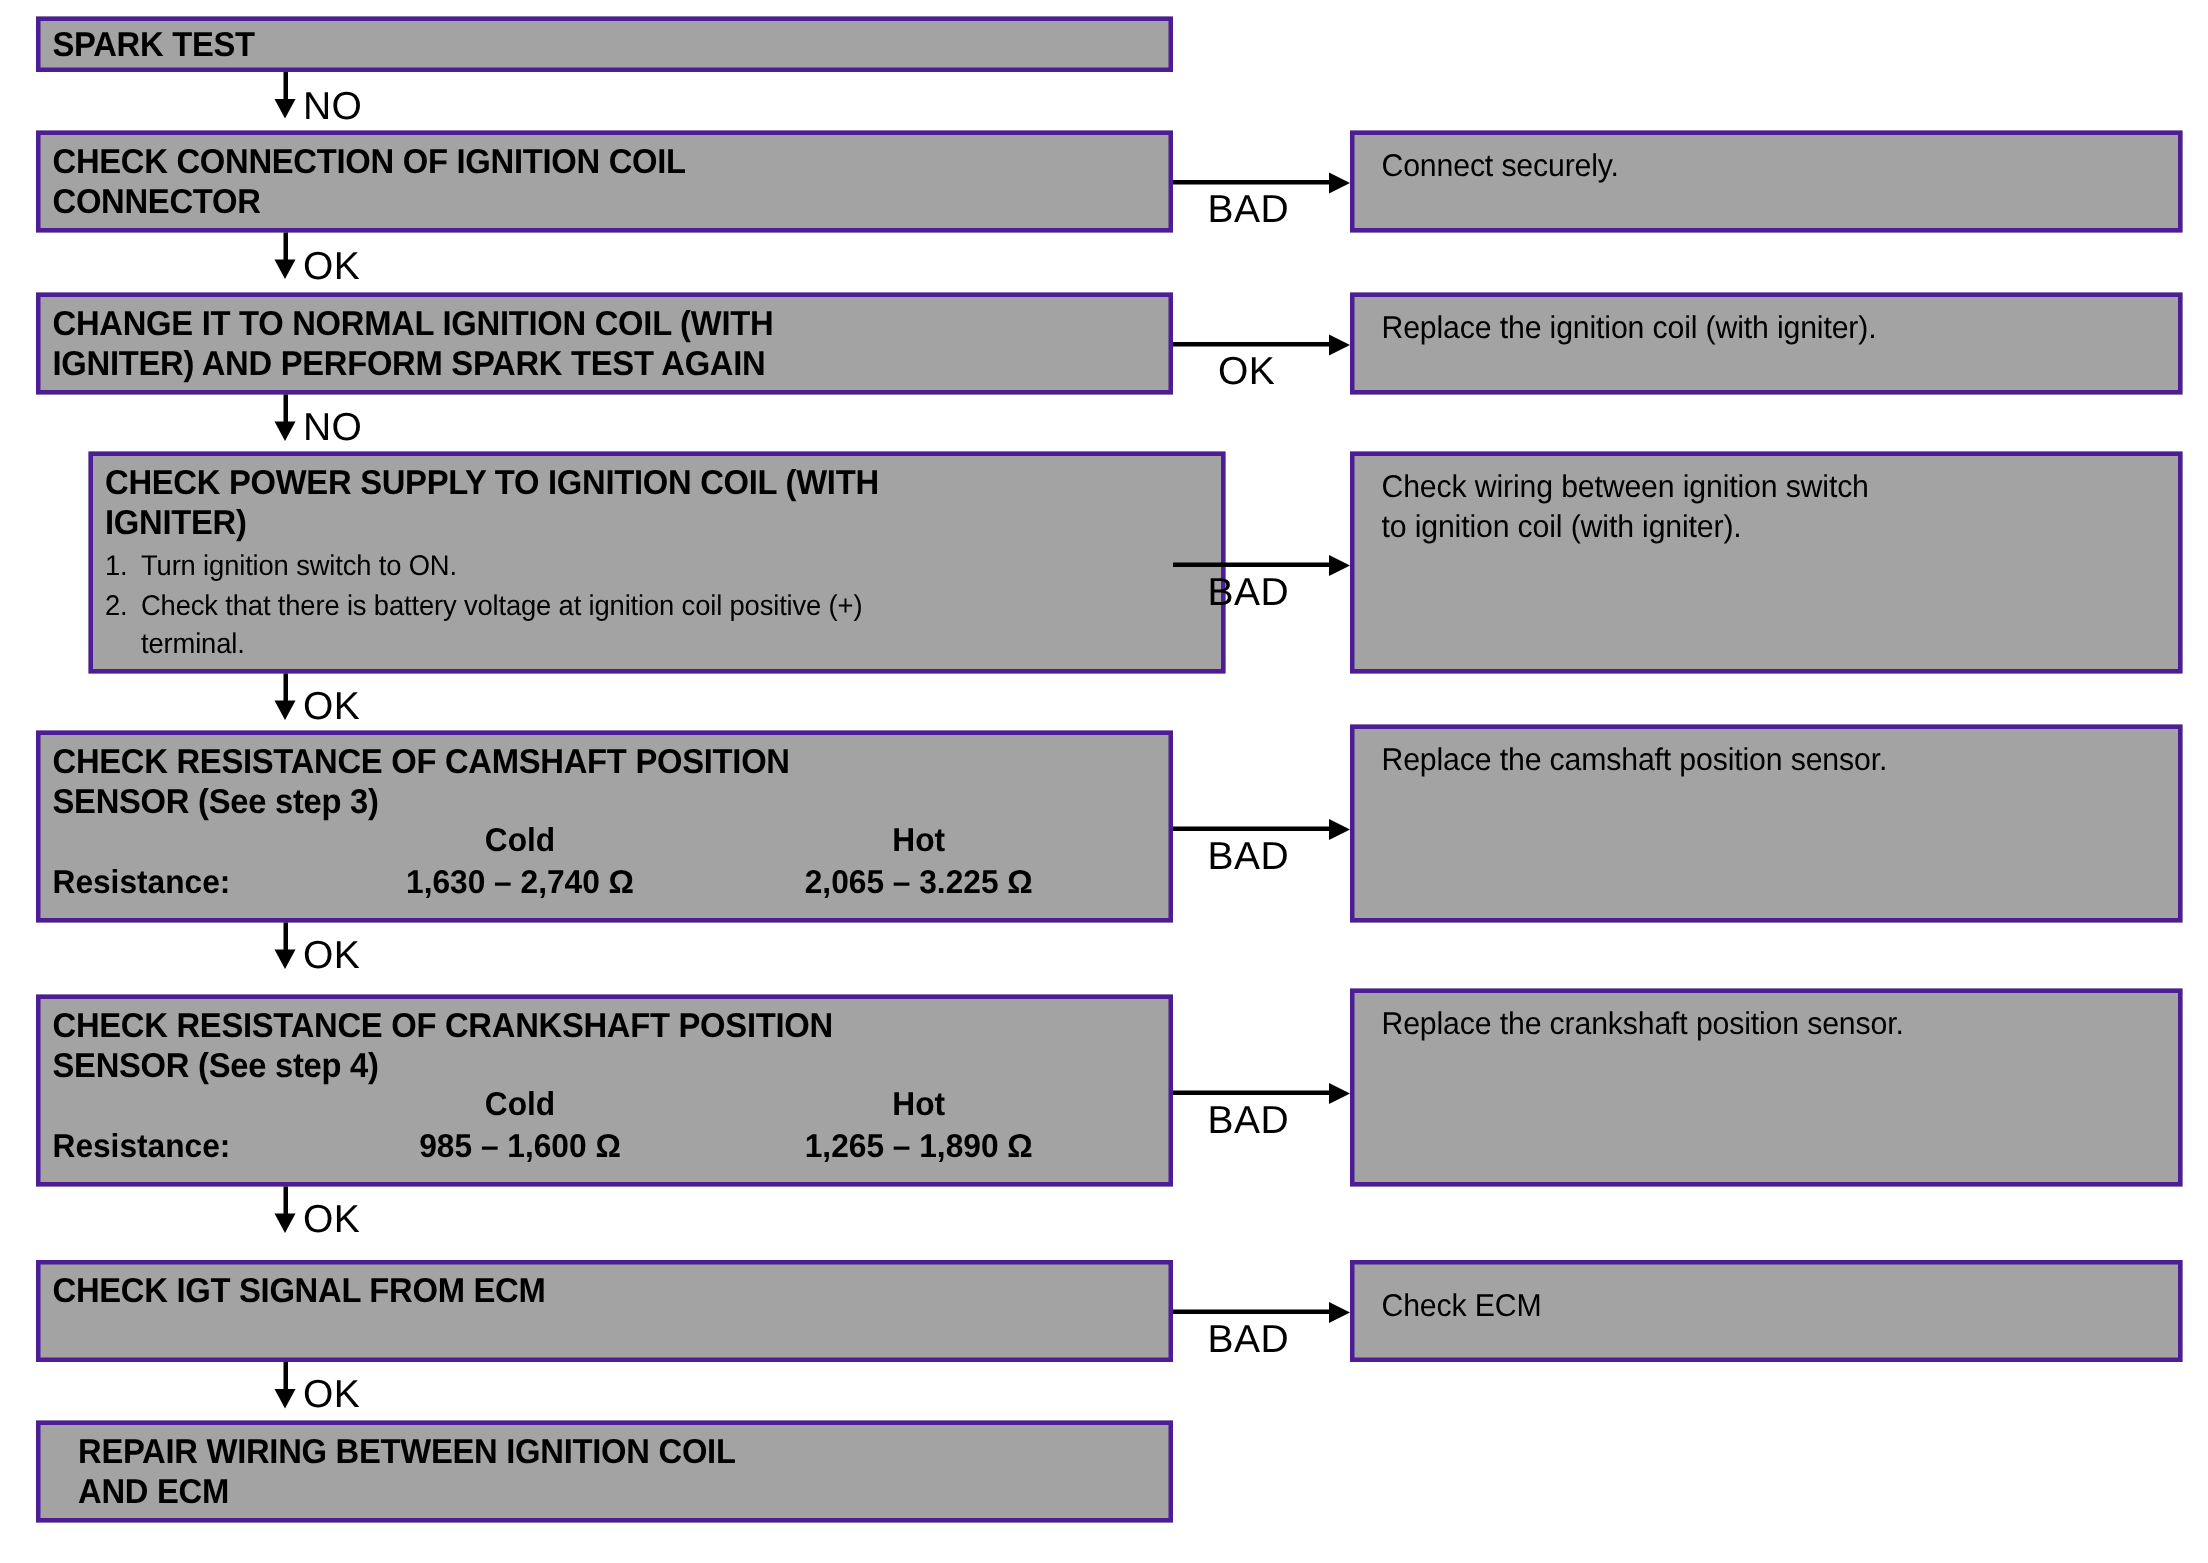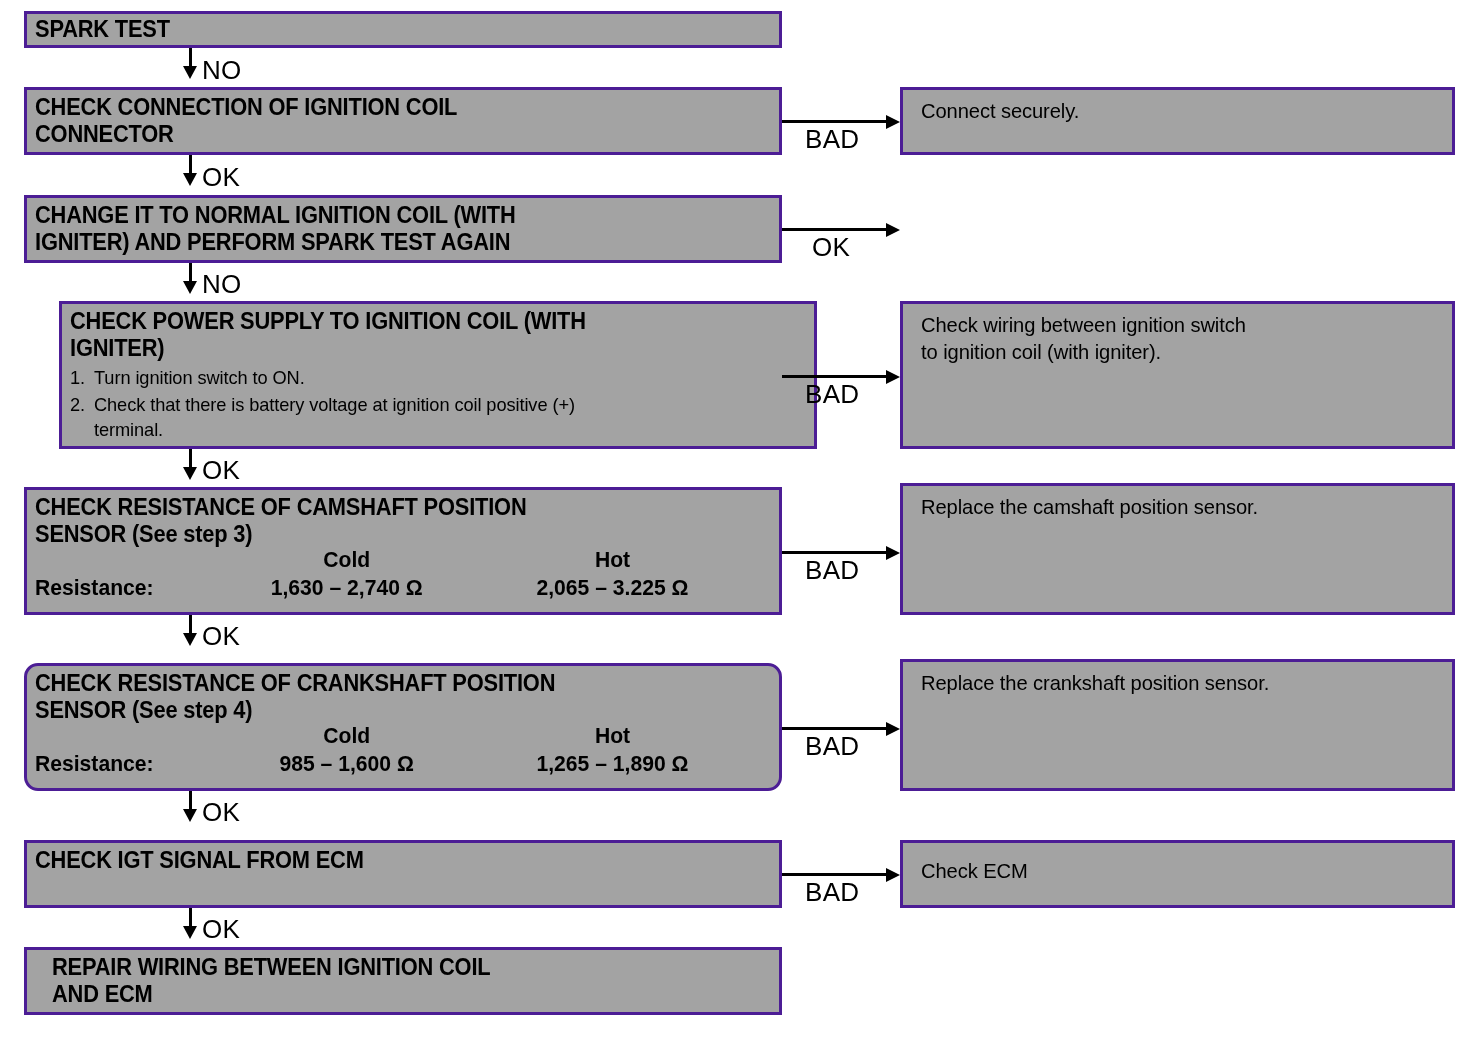--- a/index.html
+++ b/index.html
@@ -158,20 +158,25 @@
 
   <div class="box" style="left:24px; top:195px; width:758px; height:68px;">
     <div class="box-inner" style="top:4px;">
       <div class="step-title">CHANGE IT TO NORMAL IGNITION COIL (WITH
 IGNITER) AND PERFORM SPARK TEST AGAIN</div>
     </div>
   </div>
   <div class="h-line" style="left:782px; top:228px; width:110px;"></div>
   <div class="h-arrow" style="left:886px; top:223px;"></div>
   <div class="edge-label" style="left:812px; top:236px;">OK</div>
+  <div class="box" style="left:900px; top:195px; width:555px; height:68px;">
+    <div class="box-inner" style="left:18px; top:7px;">
+      <div class="result-text">Replace the ignition coil (with igniter).</div>
+    </div>
+  </div>
   <div class="v-line" style="left:189px; top:263px; width:3px; height:22px;"></div>
   <div class="v-arrow" style="left:183px; top:281px;"></div>
   <div class="edge-label" style="left:202px; top:273px;">NO</div>
 
   <div class="box" style="left:24px; top:301px; width:758px; height:148px;margin-left:35px;">
     <div class="box-inner" style="top:4px;">
       <div class="step-title">CHECK POWER SUPPLY TO IGNITION COIL (WITH
 IGNITER)</div>
       <ul class="instr-list">
         <li>
@@ -224,21 +229,21 @@
   <div class="edge-label" style="left:805px; top:559px;">BAD</div>
   <div class="box" style="left:900px; top:483px; width:555px; height:132px;">
     <div class="box-inner" style="left:18px; top:7px;">
       <div class="result-text">Replace the camshaft position sensor.</div>
     </div>
   </div>
   <div class="v-line" style="left:189px; top:615px; width:3px; height:22px;"></div>
   <div class="v-arrow" style="left:183px; top:633px;"></div>
   <div class="edge-label" style="left:202px; top:625px;">OK</div>
 
-  <div class="box" style="left:24px; top:663px; width:758px; height:128px;border-radius:14px;">
+  <div class="box" style="left:24px; top:663px; width:758px; height:128px;">
     <div class="box-inner" style="top:4px;">
       <div class="step-title">CHECK RESISTANCE OF CRANKSHAFT POSITION
 SENSOR (See step 4)</div>
     </div>
     <table class="res-table">
       <tbody>
           <tr>
         <td class="res-label res-head"></td>
         <td class="res-col res-head">Cold</td>
         <td class="res-col res-head">Hot</td>

